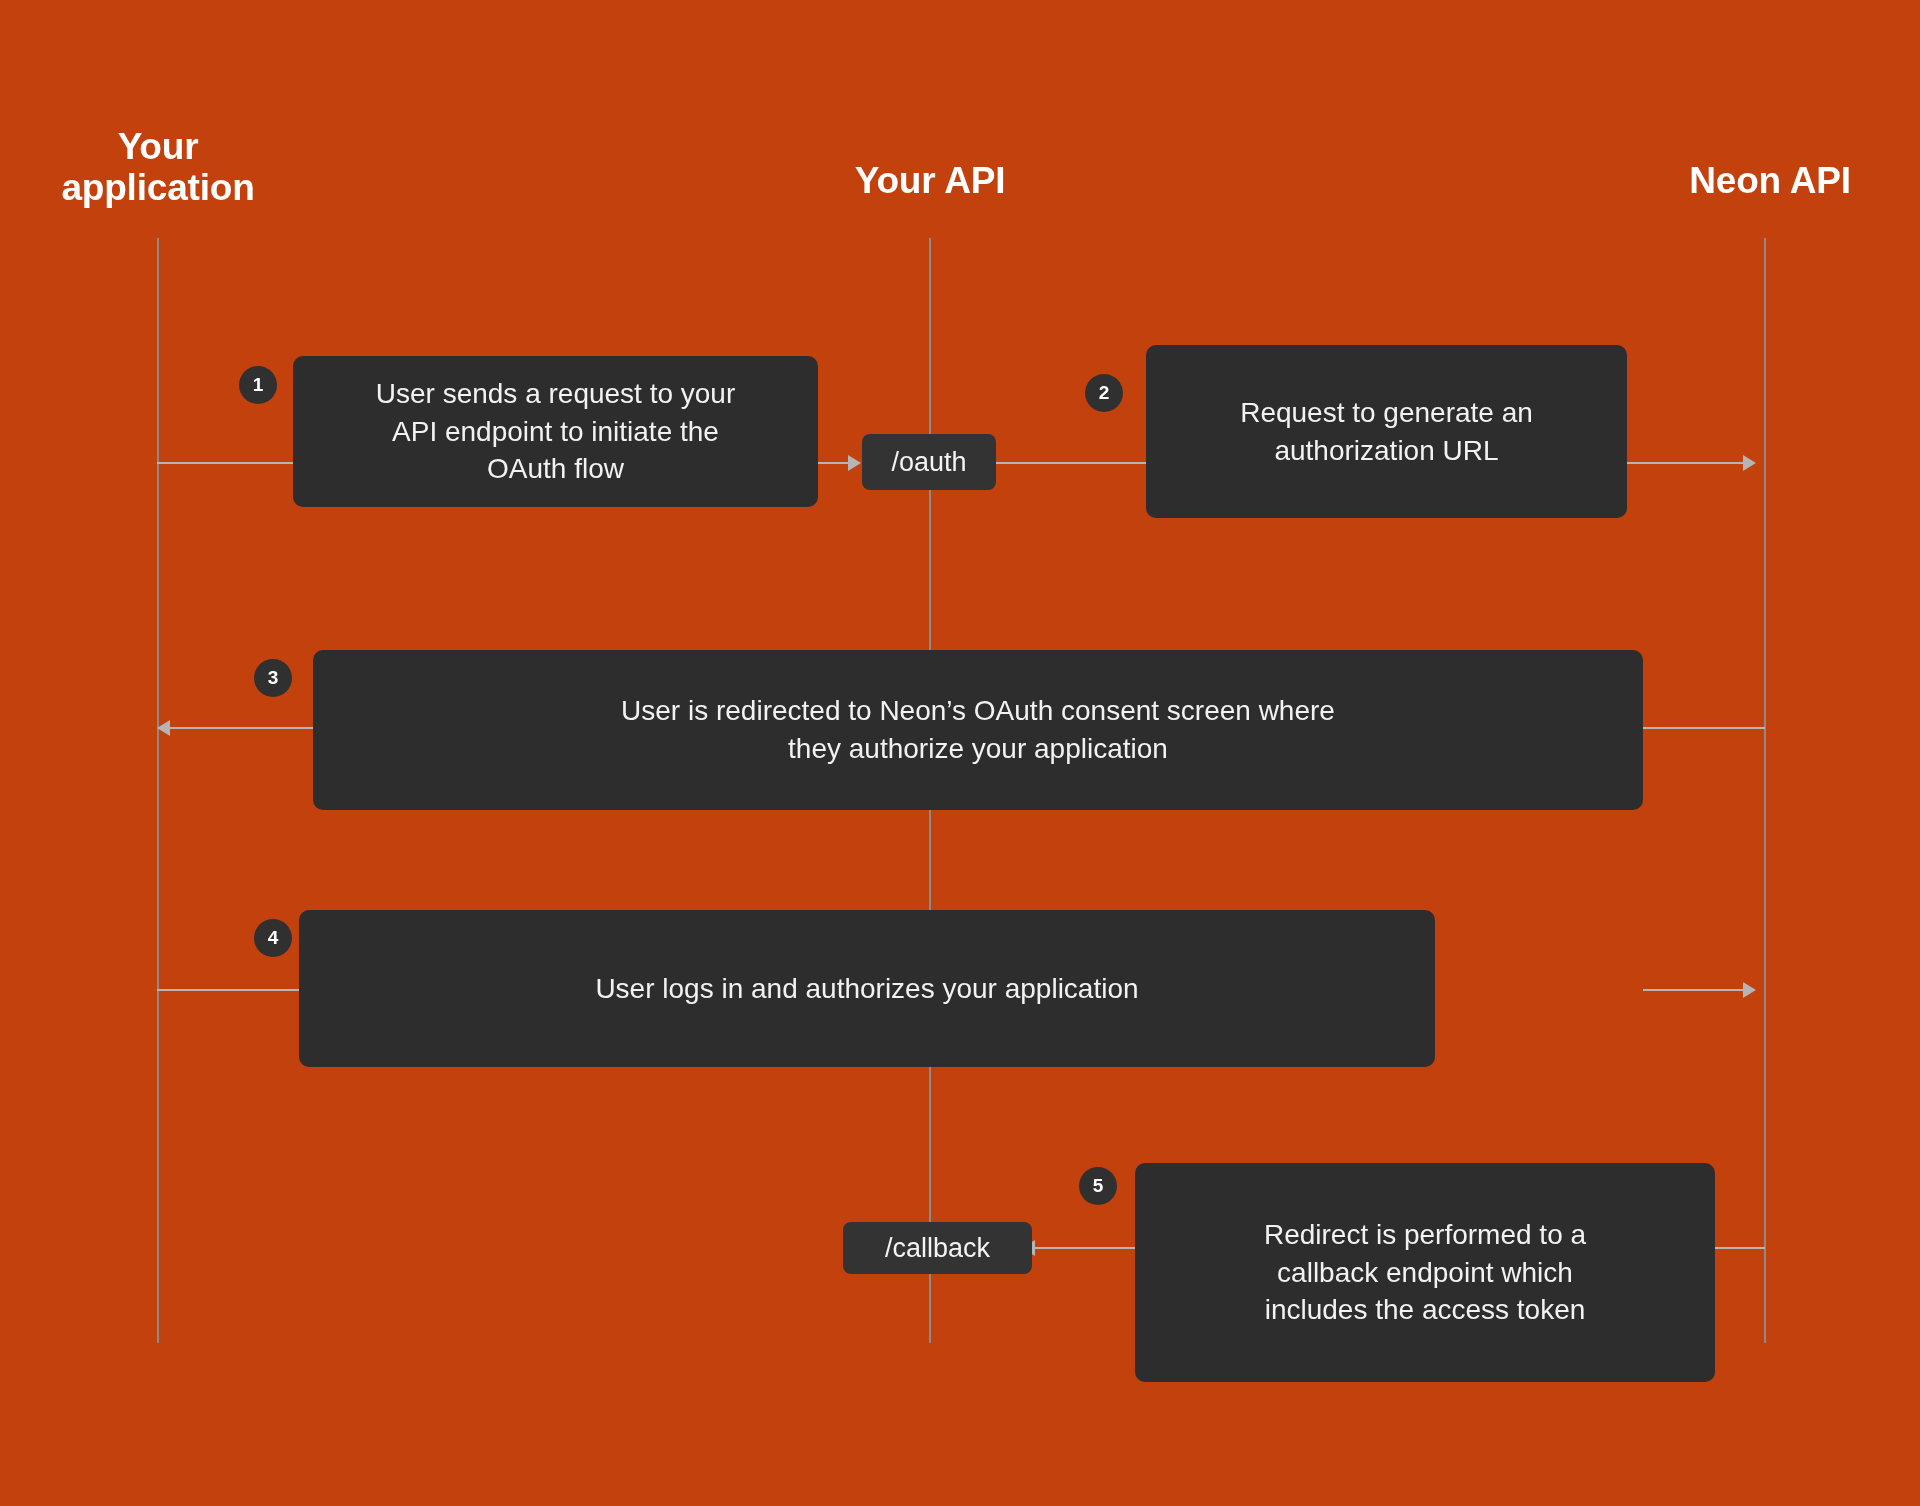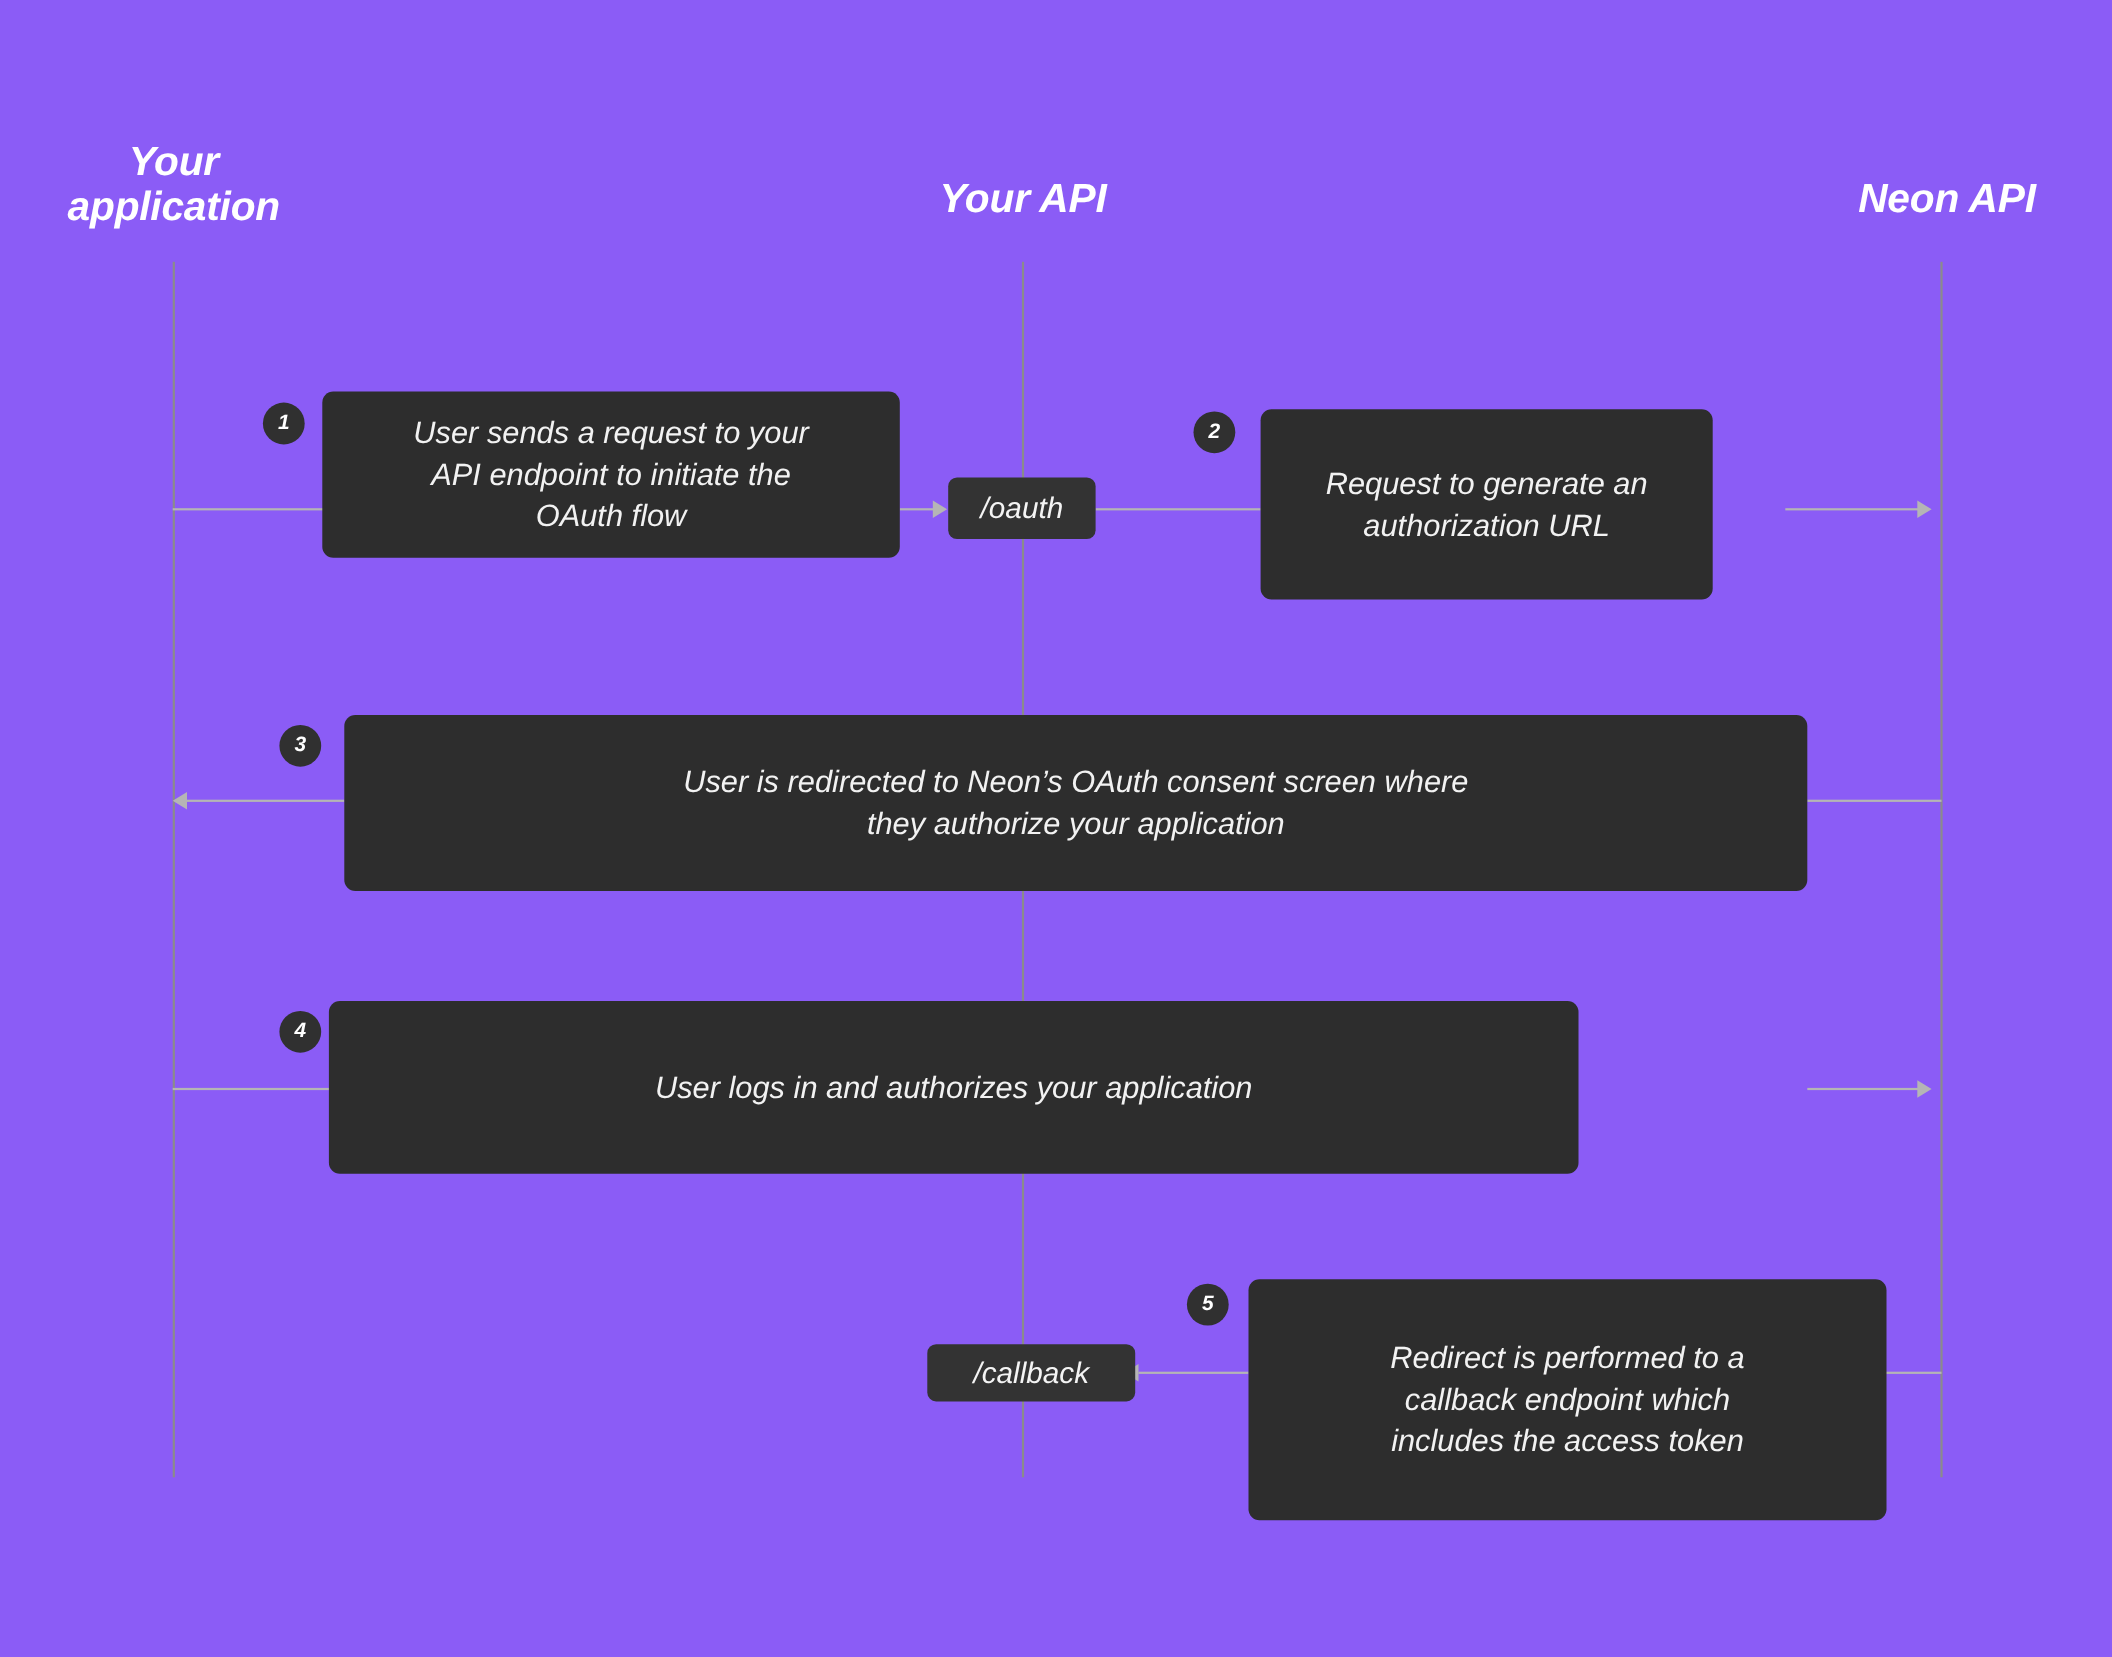--- a/index.html
+++ b/index.html
@@ -7,23 +7,22 @@
     padding: 0;
     background: #111111;
   }
   body {
     font-family: "Liberation Sans", sans-serif;
   }
   #canvas {
     position: relative;
     width: 1920px;
     height: 1506px;
-    background: #8b5cf6;
+    background: #c2410c;
     overflow: hidden;
-    font-style: italic;
   }
 
   
   .actor-label {
     position: absolute;
     color: #ffffff;
     font-size: 37px;
     font-weight: 700;
     line-height: 1.12;
     text-align: center;
@@ -140,21 +139,21 @@
   </div>
 
   <div class="pill" style="left:862px; top:434px; width:134px; height:56px;">/oauth</div>
 
   <div class="conn" style="left:996px; top:462px; width:150px;"></div>
   <div class="conn" style="left:1623px; top:462px; width:122px;"></div>
   <div class="arrow-head arrow-right" style="left:1743px; top:455px;"></div>
 
   <div class="badge" style="left:1085px; top:374px;">2</div>
 
-  <div class="msg-box" style="left:1146px; top:372px; width:411px; height:173px;">
+  <div class="msg-box" style="left:1146px; top:345px; width:481px; height:173px;">
     <div class="msg-text">Request to generate an
 authorization URL</div>
   </div>
 
   <div class="conn" style="left:170px; top:727px; width:143px;"></div>
   <div class="arrow-head arrow-left" style="left:157px; top:720px;"></div>
   <div class="conn" style="left:1643px; top:727px; width:122px;"></div>
 
   <div class="badge" style="left:254px; top:659px;">3</div>
 

